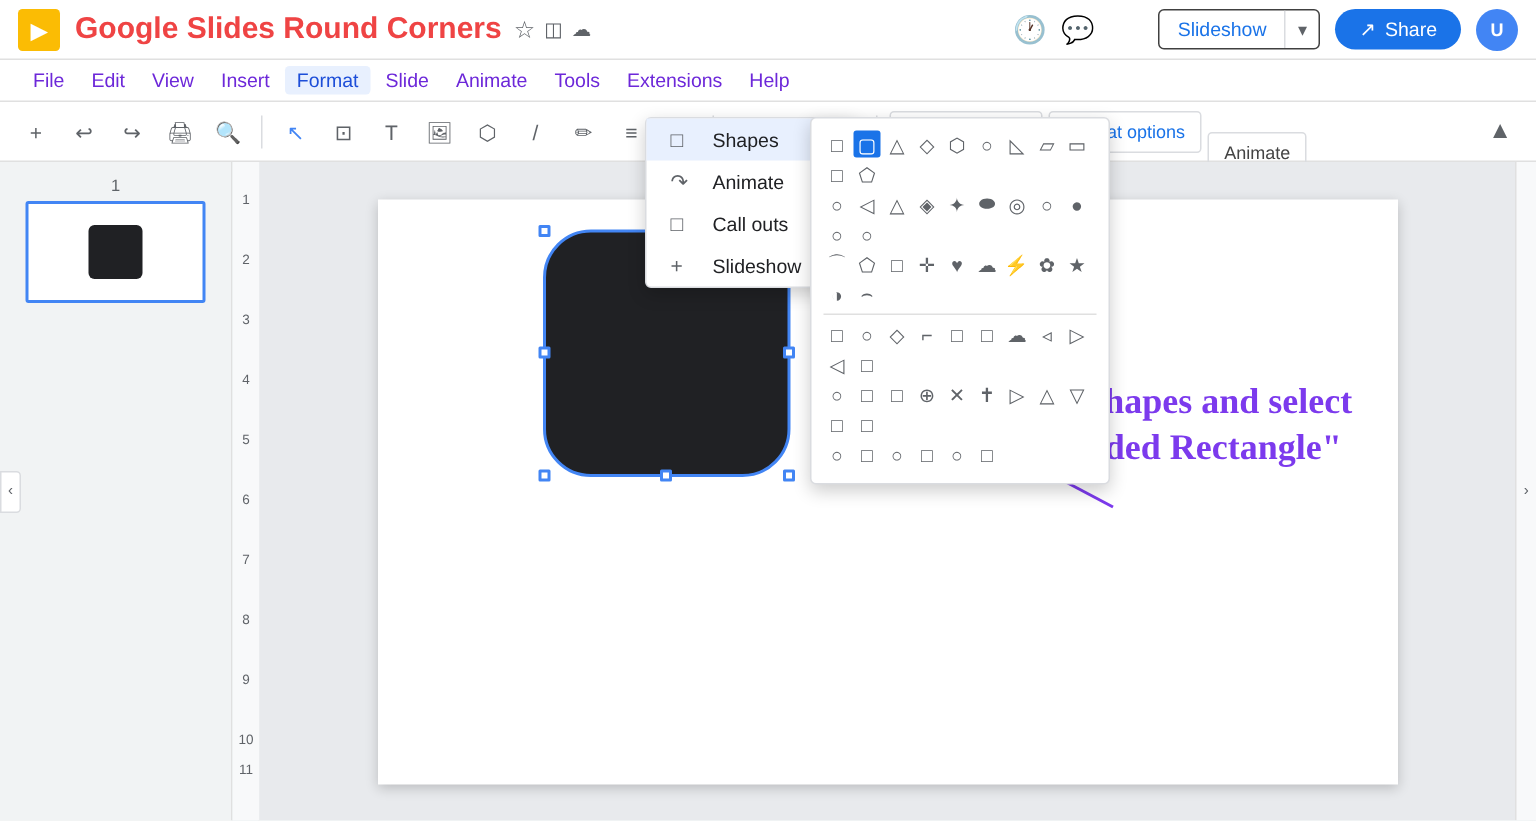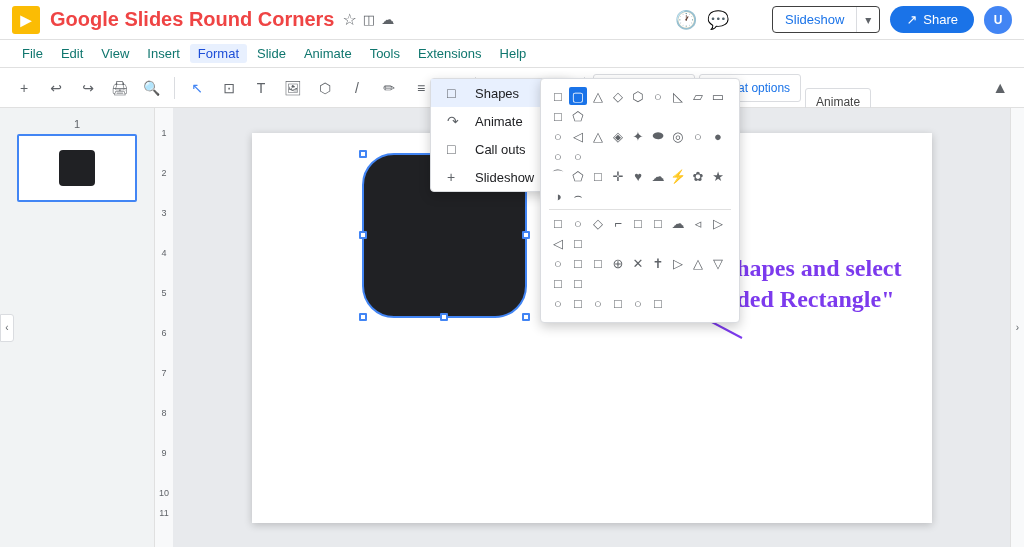--- a/index.html
+++ b/index.html
@@ -75,21 +75,21 @@
       height: 28px;
       background: #fff;
       display: flex;
       align-items: center;
       padding: 0 14px;
       gap: 2px;
       border-bottom: 1px solid #e0e0e0;
     }
     .menu-item {
       font-size: 13px;
-      color: #0f766e;
+      color: #6d28d9;
       padding: 2px 8px;
       cursor: pointer;
       border-radius: 3px;
     }
     .menu-item.active { background: #e8f0fe; color: #1d4ed8; }
 
     
     #toolbar {
       height: 40px;
       background: #fff;

